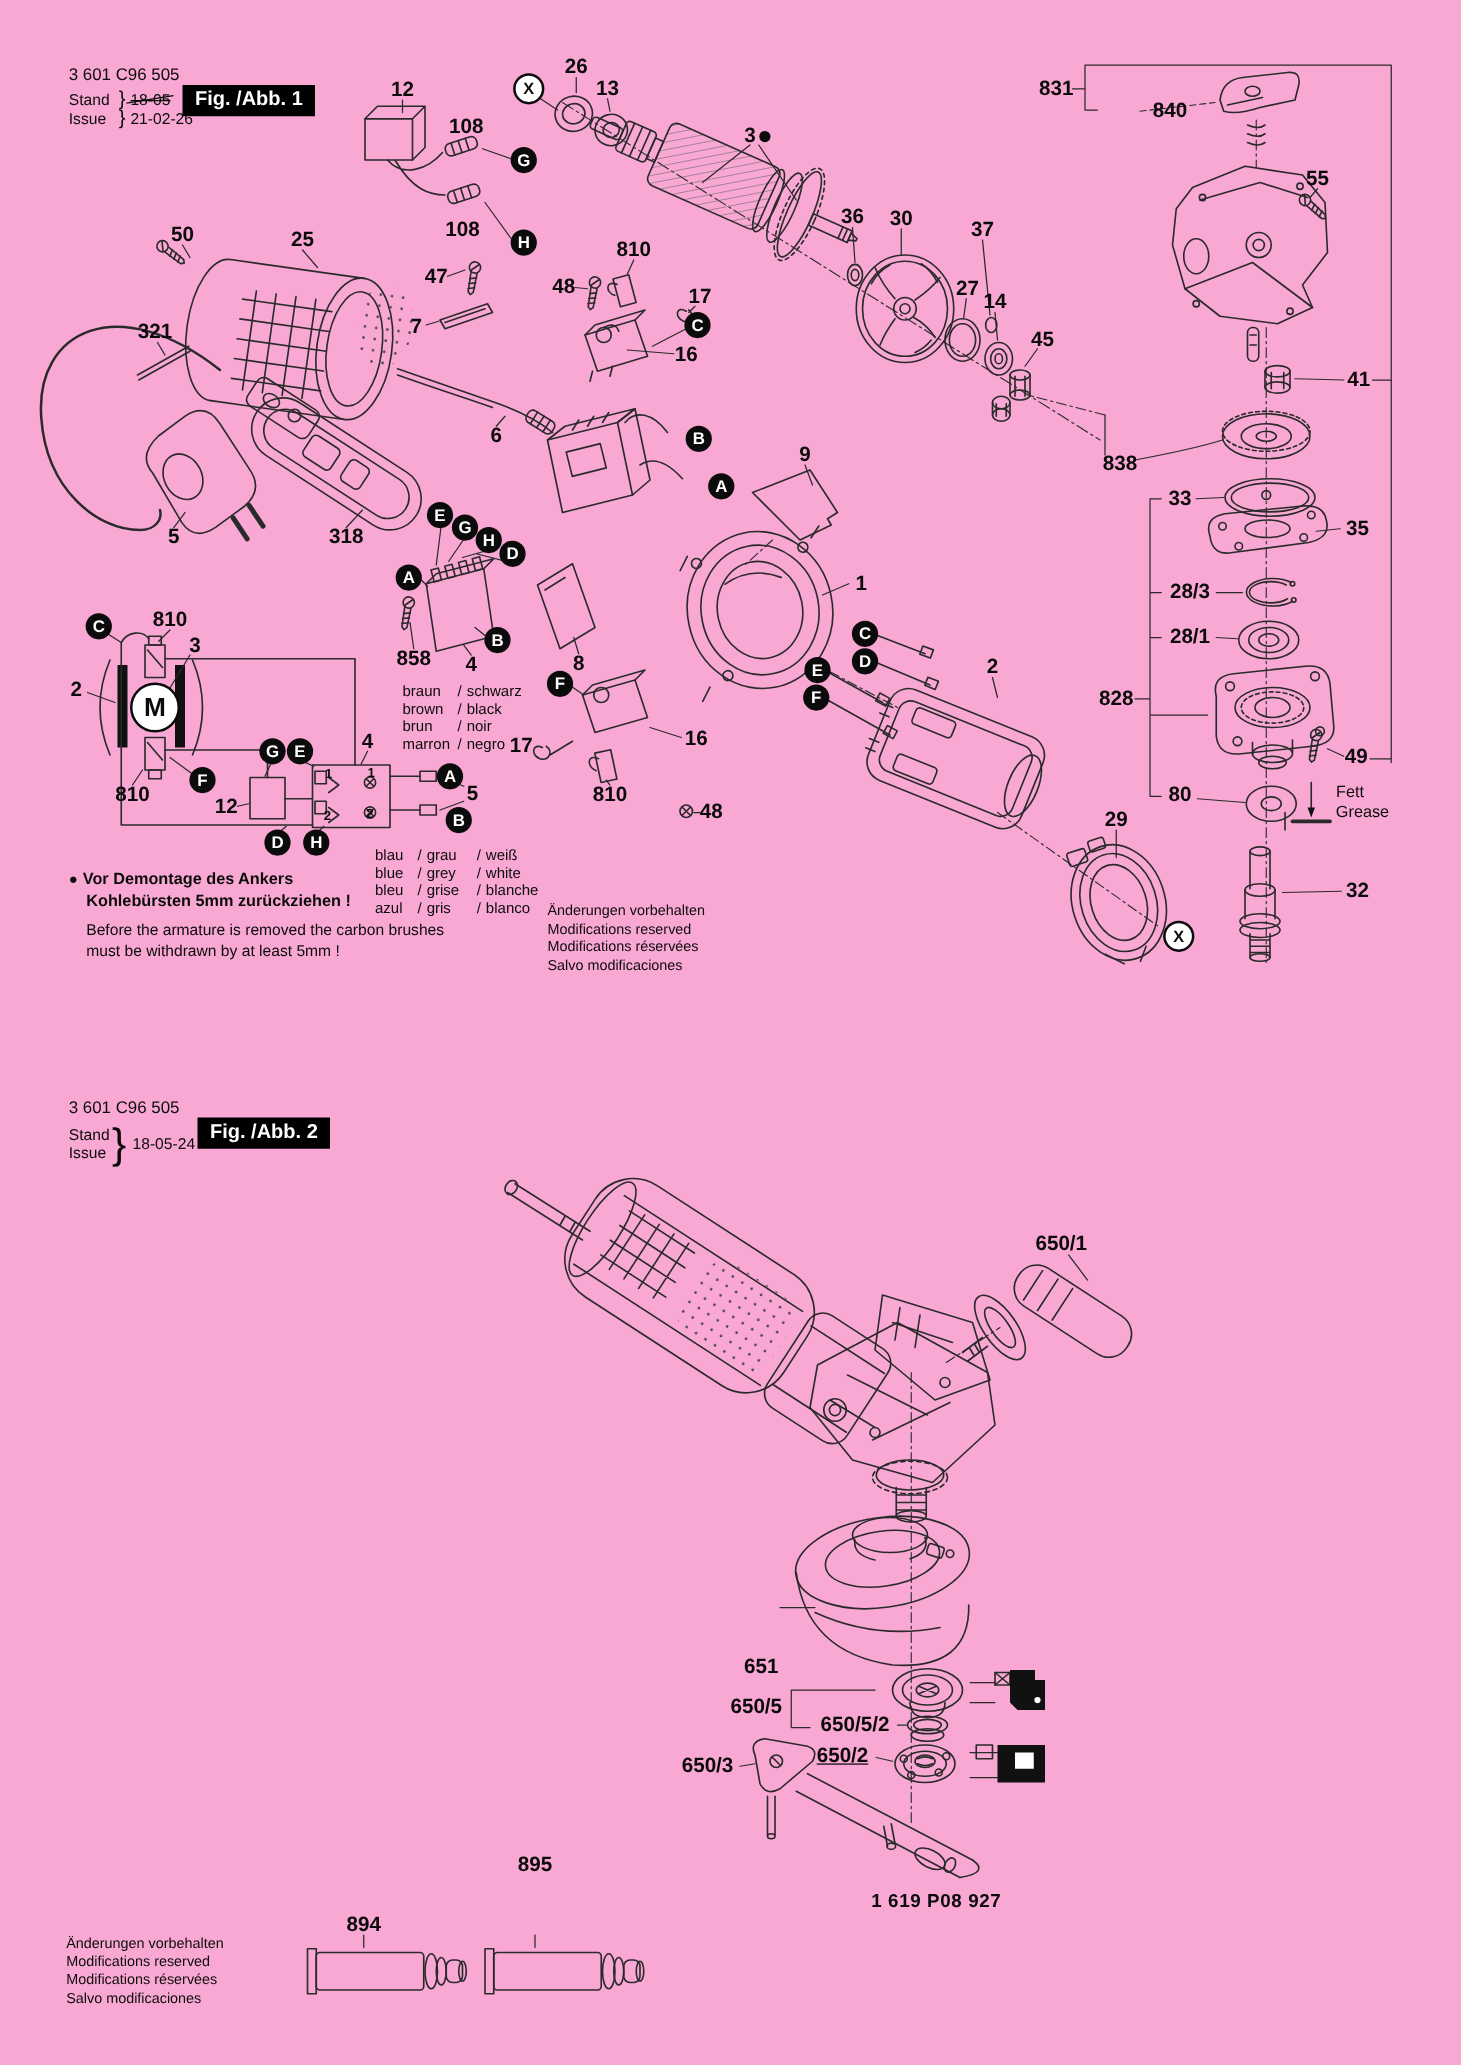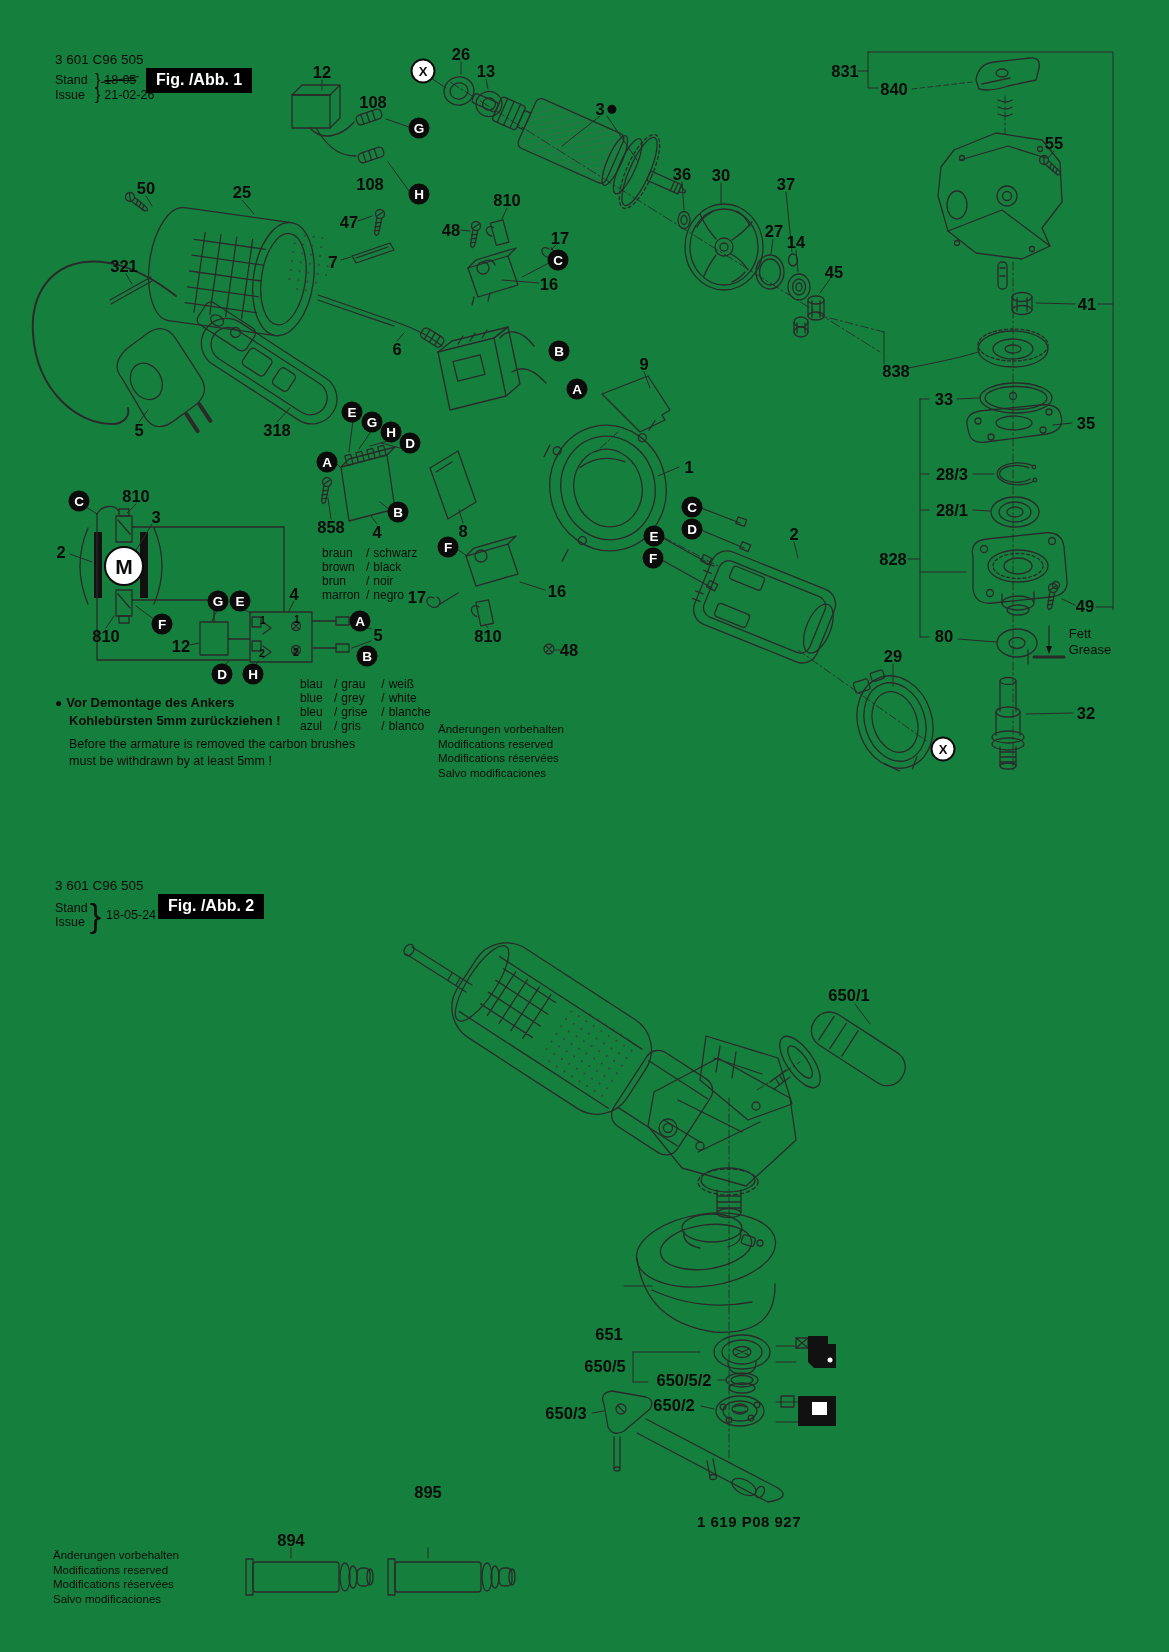--- a/index.html
+++ b/index.html
@@ -1,16 +1,16 @@
 <!DOCTYPE html>
 <html><head>
 <meta charset="utf-8">
 <style>
   html,body{margin:0;padding:0;background:#e8e8e8}
-  .page{position:relative;width:1169px;height:1652px;background:#15803d;overflow:hidden;
+  .page{position:relative;width:1169px;height:1652px;background:#f9a8d4;overflow:hidden;
         font-family:"Liberation Sans",sans-serif;color:#0b0b0b}
   .art{position:absolute;left:0;top:0;z-index:1}
   .art *{vector-effect:non-scaling-stroke}
   .callout{position:absolute;transform:translate(-50%,-50%);font-weight:bold;font-size:16.5px;
            line-height:1;white-space:nowrap;z-index:3;display:flex;align-items:center}
   .callout.c{width:21px;height:21px;background:#0b0b0b;color:#fff;border-radius:50%;
              justify-content:center;font-size:13.5px}
   .callout.o{width:21px;height:21px;border:2px solid #0b0b0b;background:#fff;border-radius:50%;
              justify-content:center;font-size:13px}
   .callout.m{width:36px;height:36px;border:2.2px solid #0b0b0b;background:#fff;border-radius:50%;
@@ -708,21 +708,21 @@
       <div class="callout tiny" style="left: 263px; top: 620px;">1</div>
       <div class="callout tiny" style="left: 297px; top: 619px;">1</div>
       <div class="callout tiny" style="left: 262px; top: 653px;">2</div>
       <div class="callout tiny" style="left: 296px; top: 652px;">2</div>
       <div class="callout c" style="left: 448px; top: 547px;">F</div>
       <div class="callout" style="left: 557px; top: 591px;">16</div>
       <div class="callout" style="left: 417px; top: 597px;">17</div>
       <div class="callout" style="left: 488px; top: 636px;">810</div>
       <div class="callout" style="left: 569px; top: 650px;">48</div>
       <div class="callout" style="left: 845px; top: 71px;">831</div>
-      <div class="callout" style="left: 894px; top: 89px;">840</div>
+      <div class="callout" style="left: 936px; top: 89px;">840</div>
       <div class="callout" style="left: 1054px; top: 143px; text-align: center;">55</div>
       <div class="callout" style="left: 1087px; top: 304px;">41</div>
       <div class="callout" style="left: 896px; top: 371px;">838</div>
       <div class="callout" style="left: 944px; top: 399px;">33</div>
       <div class="callout" style="left: 1086px; top: 423px;">35</div>
       <div class="callout" style="left: 952px; top: 474px;">28/3</div>
       <div class="callout" style="left: 952px; top: 510px;">28/1</div>
       <div class="callout" style="left: 893px; top: 559px;">828</div>
       <div class="callout" style="left: 1085px; top: 606px;">49</div>
       <div class="callout" style="left: 944px; top: 636px;">80</div>
@@ -730,20 +730,20 @@
       <div class="callout s" style="left: 1090px; top: 649px;">Grease</div>
       <div class="callout" style="left: 893px; top: 656px;">29</div>
       <div class="callout" style="left: 1086px; top: 713px;">32</div>
       <div class="callout o" style="left: 943px; top: 749px;">X</div>
     </div>
 <div>
       <div class="callout" style="left: 849px; top: 995px;">650/1</div>
       <div class="callout" style="left: 609px; top: 1286px; margin-top: 48px;">651</div>
       <div class="callout" style="left: 605px; top: 1366px;">650/5</div>
       <div class="callout" style="left: 684px; top: 1380px;">650/5/2</div>
-      <div class="callout" style="left: 674px; top: 1405px;">650/2</div>
+      <div class="callout" style="left: 674px; top: 1405px; text-decoration: underline;">650/2</div>
       <div class="callout" style="left: 566px; top: 1413px;">650/3</div>
       <div class="callout pn" style="left: 749px; top: 1521px;">1 619 P08 927</div>
       <div class="callout" style="left: 291px; top: 1540px;">894</div>
       <div class="callout" style="left: 428px; top: 1492px;">895</div>
     </div>
 
 </div>
 
 </body></html>

